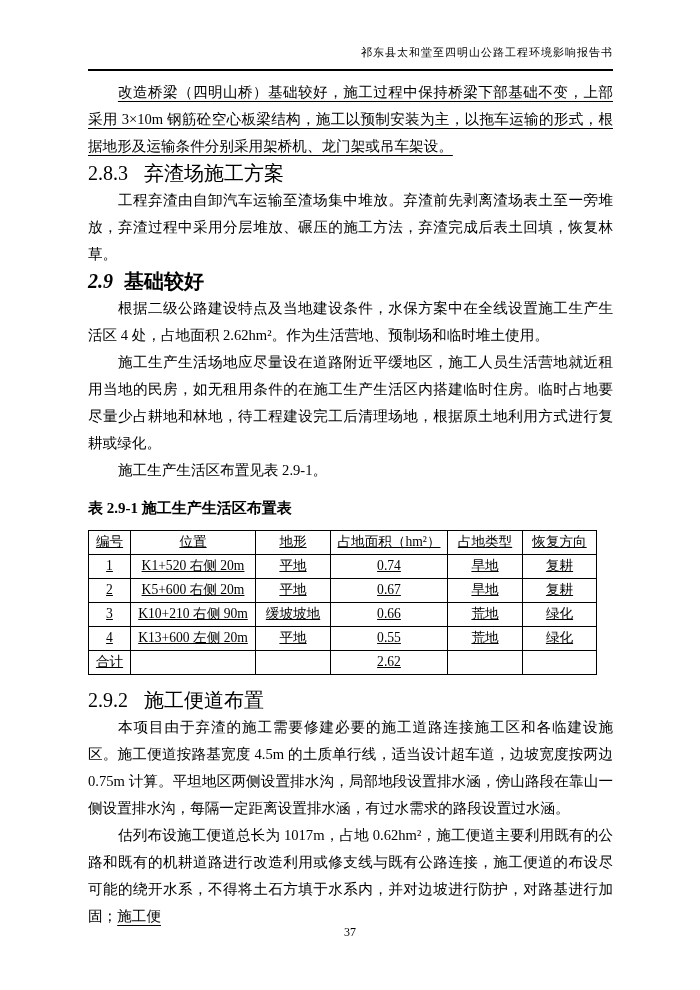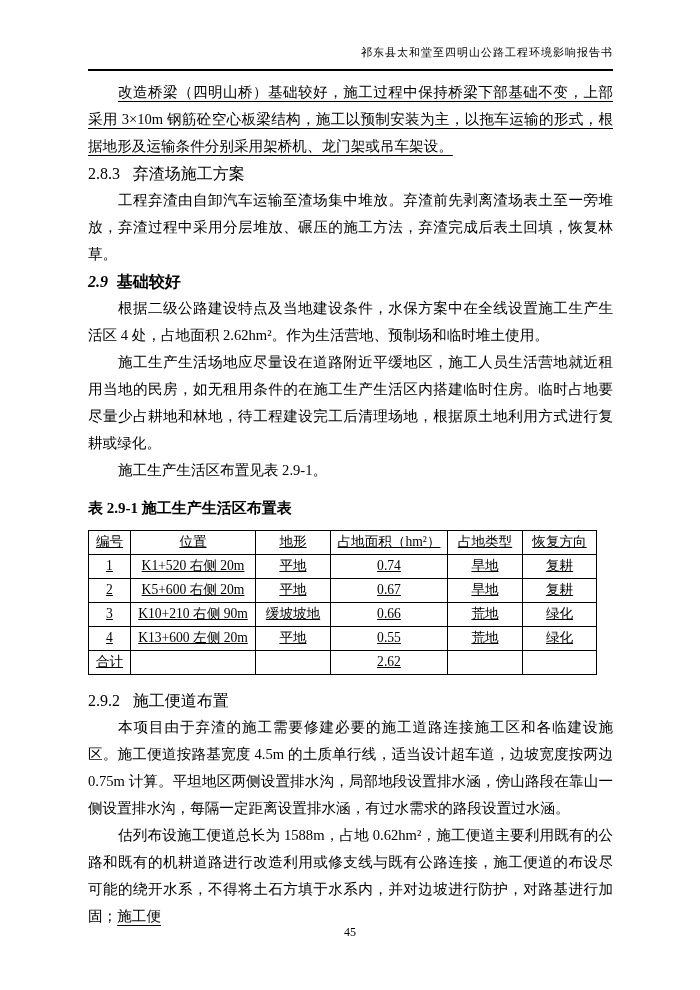--- a/index.html
+++ b/index.html
@@ -40,21 +40,21 @@
     text-indent: 2.05em;
     word-break: break-all;
   }
   .underlined {
     text-decoration: underline;
     text-decoration-thickness: 1px;
     text-underline-offset: 4px;
   }
   .heading {
     margin: 0;
-    font-size: 16px;
+    font-size: 20px;
     font-weight: normal;
     text-indent: 0;
   }
   .heading .h-num { margin-right: 0.8em; }
   .heading.bold { font-weight: bold; }
   .heading.bold .h-num { margin-right: 0.55em; font-style: italic; }
   .tbl-caption {
     margin: 11px 0 0 0;
     text-align: left;
     font-weight: bold;
@@ -180,19 +180,19 @@
         </tr>
       </tbody>
     </table>
 
     <div class="heading mt-section">
       <span class="h-num">2.9.2</span><span>施工便道布置</span>
     </div>
 
     <p class="para">本项目由于弃渣的施工需要修建必要的施工道路连接施工区和各临建设施区。施工便道按路基宽度 4.5m 的土质单行线，适当设计超车道，边坡宽度按两边 0.75m 计算。平坦地区两侧设置排水沟，局部地段设置排水涵，傍山路段在靠山一侧设置排水沟，每隔一定距离设置排水涵，有过水需求的路段设置过水涵。</p>
 
-    <p class="para"><span>估列布设施工便道总长为 1588m，占地 0.62hm²，施工便道主要利用既有的公路和既有的机耕道路进行改造利用或修支线与既有公路连接，施工便道的布设尽可能的绕开水系，不得将土石方填于水系内，并对边坡进行防护，对路基进行加固；</span><span class="underlined">施工便</span></p>
+    <p class="para"><span>估列布设施工便道总长为 1017m，占地 0.62hm²，施工便道主要利用既有的公路和既有的机耕道路进行改造利用或修支线与既有公路连接，施工便道的布设尽可能的绕开水系，不得将土石方填于水系内，并对边坡进行防护，对路基进行加固；</span><span class="underlined">施工便</span></p>
 
   </div>
 
-  <div class="page-number">45</div>
+  <div class="page-number">37</div>
 
 </div>
 
 </body></html>

